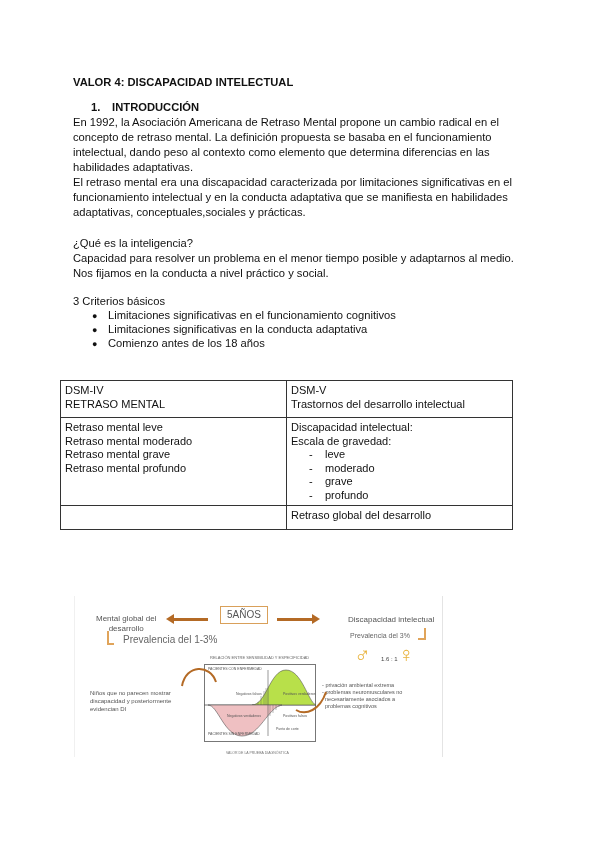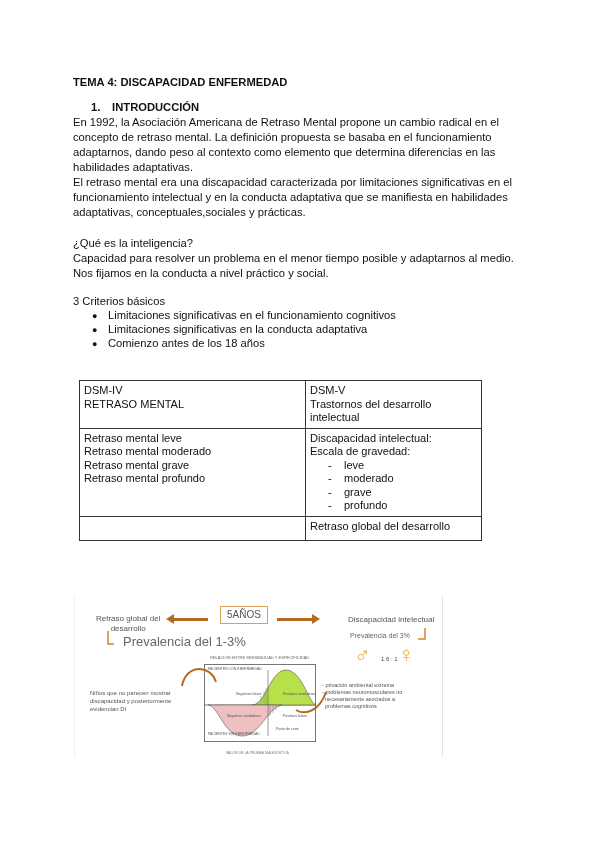--- a/index.html
+++ b/index.html
@@ -7,46 +7,46 @@
          font-family: "Liberation Sans", sans-serif; color: #111; font-size: 11.2px; }
   .abs { position: absolute; }
   .line { position: absolute; left: 73px; white-space: nowrap; line-height: 14px; }
   .title { top: 75px; font-weight: bold; }
   .h1 { top: 100px; left: 91px; font-weight: bold; }
   .h1 .num { display: inline-block; width: 18px; }
   .bold { font-weight: normal; }
   .u { }
   .bullet { position: absolute; left: 92px; white-space: nowrap; line-height: 14px; }
   .bullet .dot { display: inline-block; width: 16px; font-size: 9px; }
-  table.dsm { position: absolute; left: 79px; top: 380px; width: 403px; border-collapse: collapse; }
+  table.dsm { position: absolute; left: 60px; top: 380px; width: 453px; border-collapse: collapse; }
   table.dsm td { border: 1.2px solid #333; vertical-align: top; padding: 3px 4px; line-height: 13.5px; font-size: 11px; }
   table.dsm td.c1 { width: 217px; }
   .dashlist { margin: 0; padding: 0 0 0 18px; list-style: none; }
   .dashlist li::before { content: "-"; display: inline-block; width: 16px; }
   .img-box { position: absolute; left: 74px; top: 596px; width: 367px; height: 161px; background: #fff;
              border-right: 1px solid #e4e4e4; border-left: 1px solid #f0f0f0; }
   .box5 { position: absolute; left: 220px; top: 606px; width: 46px; height: 16px; border: 1.5px solid #d9a05a;
           font-size: 10px; text-align: center; line-height: 16px; color: #555; }
   .arrow { position: absolute; height: 3px; background: #b46a25; }
   .sym { position: absolute; color: #e8b23a; font-weight: bold; }
 </style>
 </head>
 <body>
 
-<div class="line title">TEMA 4: DISCAPACIDAD ENFERMEDAD</div>
+<div class="line title">VALOR 4: DISCAPACIDAD INTELECTUAL</div>
 
 <div class="line h1">
   <span class="num">1.</span>
   <span>INTRODUCCIÓN</span>
 </div>
 
 <div class="line" style="top:115px">En 1992, la Asociación Americana de Retraso Mental propone un cambio radical en el</div>
 <div class="line" style="top:130px">concepto de retraso mental. La definición propuesta se basaba en el funcionamiento</div>
 <div class="line" style="top:145px">
-  <span>adaptarnos, </span><span class="bold">dando peso al contexto como elemento que determina diferencias en las</span>
+  <span>intelectual, </span><span class="bold">dando peso al contexto como elemento que determina diferencias en las</span>
 </div>
 <div class="line bold" style="top:160px">habilidades adaptativas.</div>
 <div class="line" style="top:175px">El retraso mental era una discapacidad caracterizada por limitaciones significativas en el</div>
 <div class="line" style="top:190px">funcionamiento intelectual y en la conducta adaptativa que se manifiesta en habilidades</div>
 <div class="line" style="top:205px">adaptativas, conceptuales,sociales y prácticas.</div>
 
 <div class="line u" style="top:236px">¿Qué es la inteligencia?</div>
 <div class="line" style="top:251px">Capacidad para resolver un problema en el menor tiempo posible y adaptarnos al medio.</div>
 <div class="line" style="top:266px">Nos fijamos en la conducta a nivel práctico y social.</div>
 
@@ -88,31 +88,31 @@
   <tr style="height:24px">
     <td class="c1"></td>
     <td>Retraso global del desarrollo</td>
   </tr>
 </tbody>
   </table>
 
 <div class="img-box"></div>
 
 <div class="t abs" style="left:96px;top:614px;font-size:8px;color:#555;text-align:center;line-height:10px;">
-  <div>Retraso global del</div>
+  <div>Mental global del</div>
   <div>desarrollo</div>
 </div>
 <div class="arrow" style="left:170px;top:618px;width:38px;"></div>
 <div class="abs" style="left:166px;top:614px;width:0;height:0;border-top:5px solid transparent;border-bottom:5px solid transparent;border-right:8px solid #b46a25;"></div>
 <div class="box5">5AÑOS</div>
 <div class="arrow" style="left:277px;top:618px;width:36px;"></div>
 <div class="abs" style="left:312px;top:614px;width:0;height:0;border-top:5px solid transparent;border-bottom:5px solid transparent;border-left:8px solid #b46a25;"></div>
 
 <div class="abs" style="left:107px;top:631px;width:5px;height:12px;border-left:2px solid #e0a45a;border-bottom:2px solid #e0a45a;"></div>
-<div class="t abs" style="left:123px;top:634px;font-size:13px;color:#666;">Prevalencia del 1-3%</div>
+<div class="t abs" style="left:123px;top:634px;font-size:10px;color:#666;">Prevalencia del 1-3%</div>
 
 <div class="t abs" style="left:348px;top:615px;font-size:8px;color:#555;">Discapacidad intelectual</div>
 <div class="t abs" style="left:350px;top:632px;font-size:7px;color:#666;">Prevalencia del 3%</div>
 <div class="abs" style="left:418px;top:628px;width:6px;height:10px;border-right:2px solid #e0a45a;border-bottom:2px solid #e0a45a;"></div>
 
 <div class="sym" style="left:354px;top:642px;font-size:22px;">♂</div>
 <div class="t abs" style="left:381px;top:656px;font-size:6px;color:#444;">1.6 : 1</div>
 <div class="sym" style="left:398px;top:642px;font-size:22px;">♀</div>
 
 <div class="t abs" style="left:90px;top:689px;font-size:6px;line-height:8px;color:#555;">

